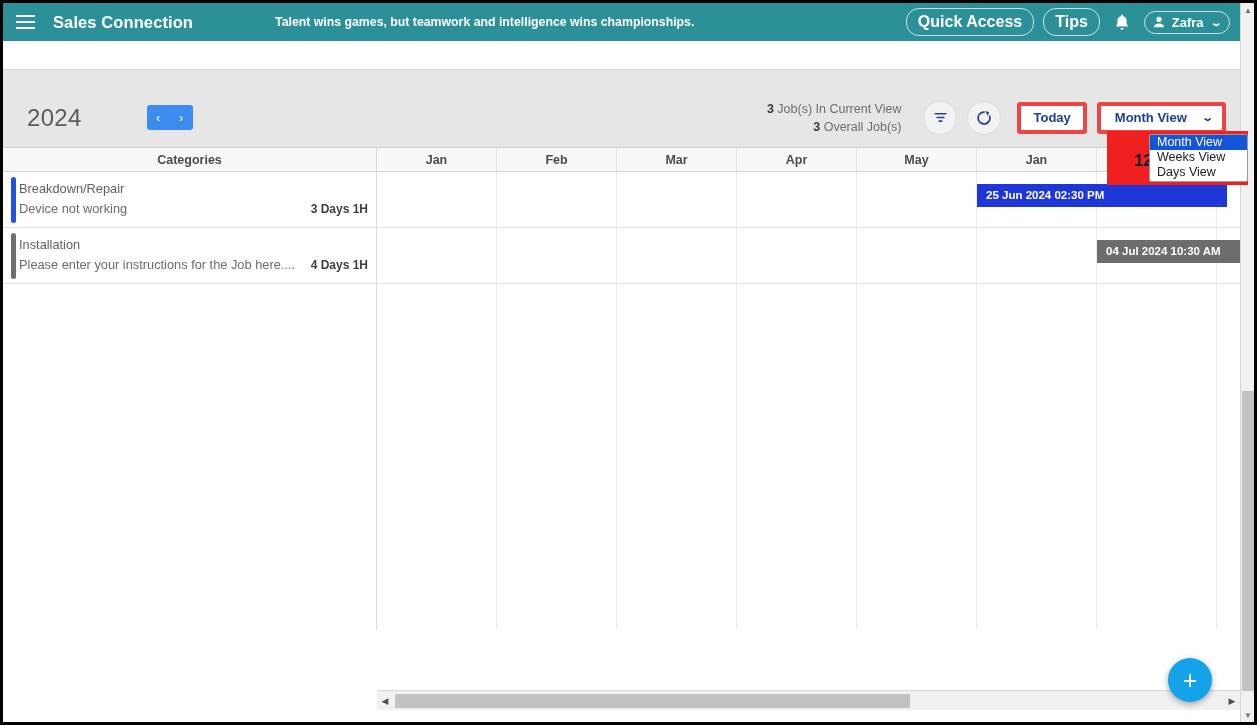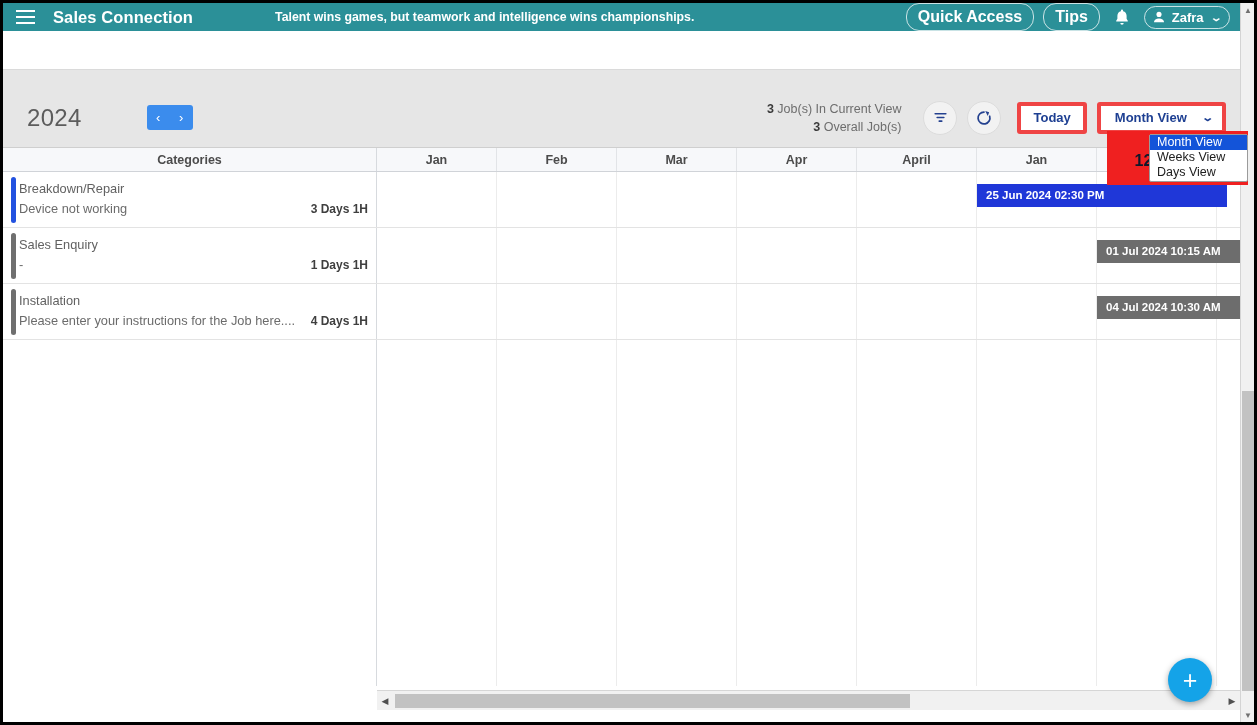--- a/index.html
+++ b/index.html
@@ -21,21 +21,21 @@
     background: #ffffff;
     border: 3px solid #000000;
     overflow: hidden;
   }
 
   
   #app-header {
     position: absolute;
     left: 0; top: 0;
     width: 1237px;
-    height: 28px;
+    height: 38px;
     background: #2b9098;
     display: flex;
     align-items: center;
     color: #ffffff;
   }
   #menu-toggle {
     width: 44px; height: 38px;
     display: flex; flex-direction: column;
     align-items: center; justify-content: center;
     gap: 4px;
@@ -480,21 +480,21 @@
   </div>
 
   <div id="grid">
 
     <div id="grid-header">
       <div class="col-categories">Categories</div>
       <div class="col-month">Jan</div>
       <div class="col-month">Feb</div>
       <div class="col-month">Mar</div>
       <div class="col-month">Apr</div>
-      <div class="col-month">April</div>
+      <div class="col-month">May</div>
       <div class="col-month">Jan</div>
       <div class="col-month">Jul</div>
     </div>
 
     <div id="grid-body">
 
       <div class="grid-row">
         <div class="row-cat">
           <div class="row-bar" style="background:#2252e0"></div>
           <div class="cat-title">Breakdown/Repair</div>
@@ -507,39 +507,20 @@
         <div class="row-cell"></div>
         <div class="row-cell"></div>
         <div class="row-cell"></div>
         <div class="row-cell"></div>
         <div class="row-cell">
           <div class="event-chip blue">25 Jun 2024 02:30 PM</div>
         </div>
         <div class="row-cell"></div>
       </div>
 
-      <div class="grid-row">
-        <div class="row-cat">
-          <div class="row-bar" style="background:#6f6f6f"></div>
-          <div class="cat-title">Sales Enquiry</div>
-          <div class="cat-sub-line">
-            <span class="cat-desc">-</span>
-            <span class="cat-dur">1 Days 1H</span>
-          </div>
-        </div>
-        <div class="row-cell"></div>
-        <div class="row-cell"></div>
-        <div class="row-cell"></div>
-        <div class="row-cell"></div>
-        <div class="row-cell"></div>
-        <div class="row-cell"></div>
-        <div class="row-cell">
-          <div class="event-chip gray">01 Jul 2024 10:15 AM</div>
-        </div>
-      </div>
 
       <div class="grid-row">
         <div class="row-cat">
           <div class="row-bar" style="background:#6f6f6f"></div>
           <div class="cat-title">Installation</div>
           <div class="cat-sub-line">
             <span class="cat-desc">Please enter your instructions for the Job here....</span>
             <span class="cat-dur">4 Days 1H</span>
           </div>
         </div>

